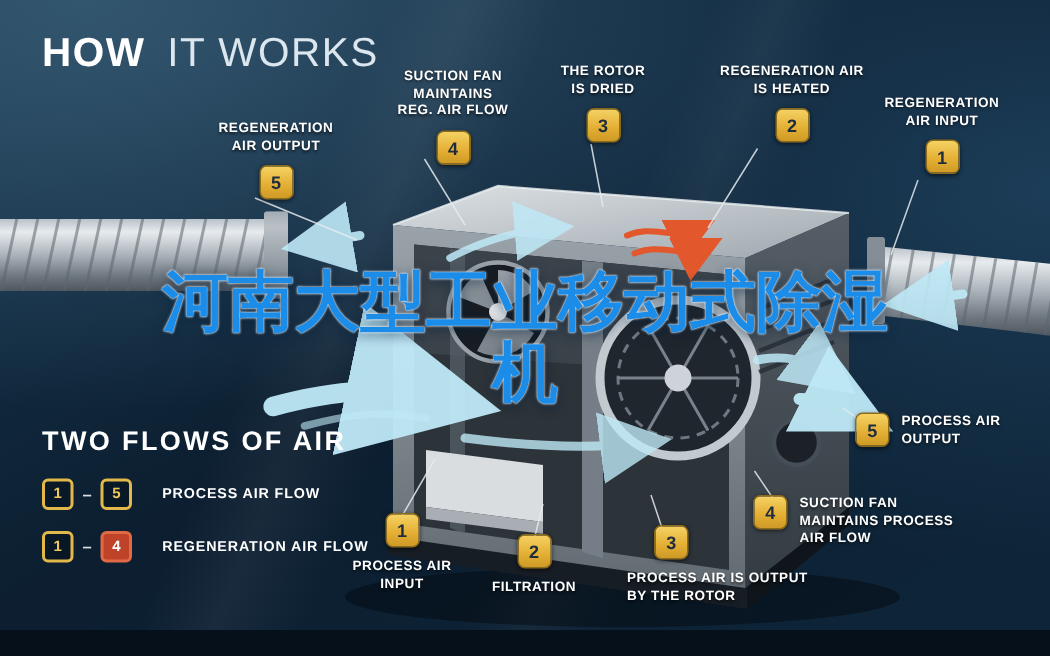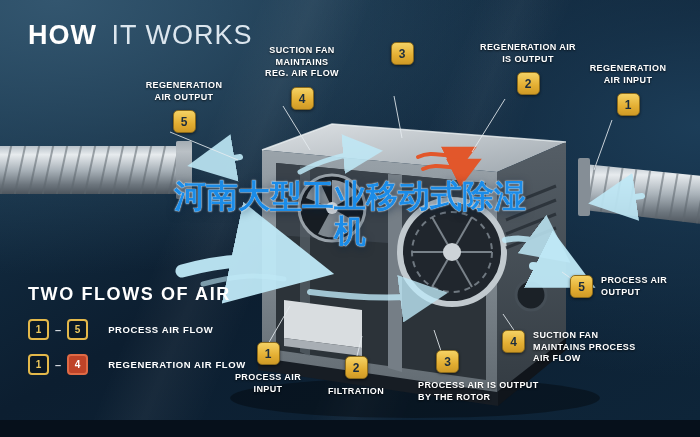--- a/index.html
+++ b/index.html
@@ -15,21 +15,21 @@
     background:
       linear-gradient(112deg, transparent 30%, rgba(255,255,255,0.05) 36%, transparent 43%),
       linear-gradient(112deg, transparent 55%, rgba(255,255,255,0.04) 60%, transparent 66%);}
   .scene{position:absolute;left:0;top:0;z-index:1;}
 
   .main-title{position:absolute;left:28px;top:20px;z-index:5;font-size:27px;letter-spacing:1px;color:#fff;}
   .main-title .strong{font-weight:800;}
   .main-title .light{font-weight:300;color:#dce6ee;margin-left:6px;}
 
   .overlay-title{position:absolute;left:0;right:0;top:180px;z-index:6;text-align:center;
-    color:#1b8ce8;font-weight:700;font-size:32px;line-height:1.02;
+    color:#1b8ce8;font-weight:700;font-size:44px;line-height:1.02;
     text-shadow:0 0 1px #fff,0 0 2px rgba(255,255,255,.75),0 2px 8px rgba(0,30,60,.65);}
   .overlay-title .l2{margin-top:2px;}
 
   .co{position:absolute;z-index:4;display:flex;justify-content:space-between;}
   .co .co-label{color:#fff;font-size:9px;font-weight:bold;letter-spacing:.4px;line-height:1.3;
     white-space:pre-line;text-shadow:0 1px 2px rgba(0,0,0,.65);}
   .badge{width:21px;height:21px;border-radius:5px;flex:0 0 auto;
     background:linear-gradient(180deg,#f5d264 0%,#e3ae32 60%,#cf9a26 100%);
     border:1px solid #8a6a1c;color:#1d2d3d;font-size:12px;font-weight:800;
     display:flex;align-items:center;justify-content:center;
@@ -207,25 +207,27 @@
 AIR OUTPUT</div>
     <div class="badge">5</div>
   </div>
   <div class="co top" style="left:246px;top:45px;width:112px;">
     <div class="co-label">SUCTION FAN
 MAINTAINS
 REG. AIR FLOW</div>
     <div class="badge">4</div>
   </div>
   <div class="co top" style="left:357px;top:42px;width:90px;">
+    <div class="co-label">THE ROTOR
+IS DRIED</div>
     <div class="badge">3</div>
   </div>
   <div class="co top" style="left:468px;top:42px;width:120px;">
     <div class="co-label">REGENERATION AIR
-IS OUTPUT</div>
+IS HEATED</div>
     <div class="badge">2</div>
   </div>
   <div class="co top" style="left:576px;top:63px;width:104px;">
     <div class="co-label">REGENERATION
 AIR INPUT</div>
     <div class="badge">1</div>
   </div>
 
   <div class="co row" style="left:570px;top:275px;">
     <div class="badge">5</div>

